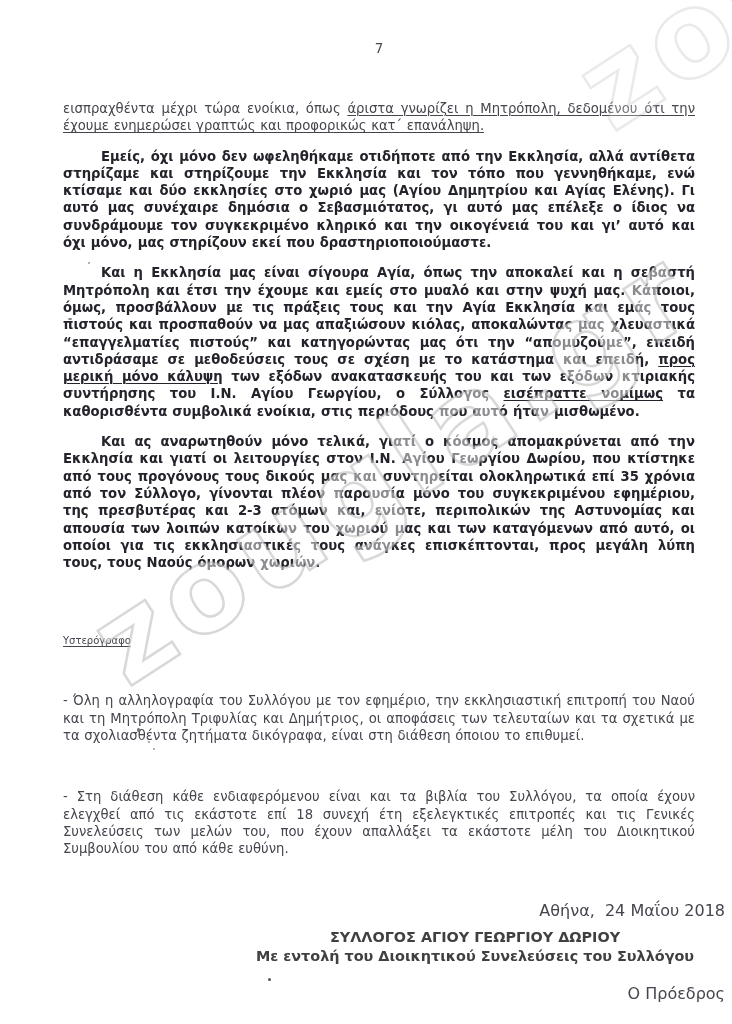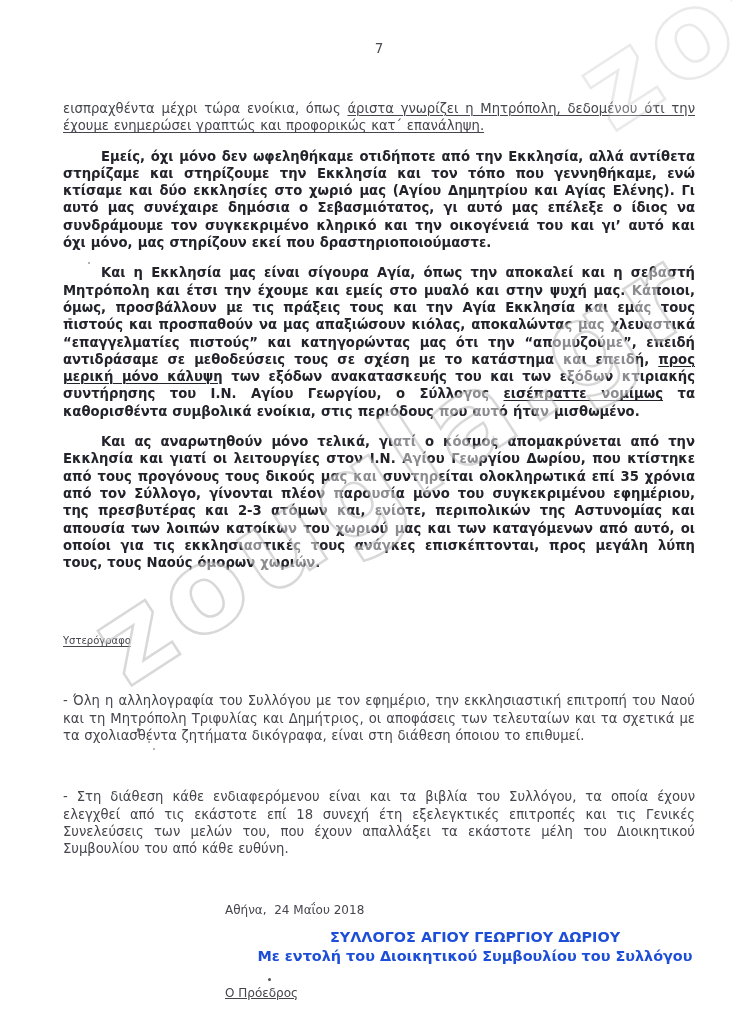--- a/index.html
+++ b/index.html
@@ -39,25 +39,25 @@
     text-decoration-thickness:1px;
   }
   .ps{margin-top:20px;}
   .ps-title{
     font-size:10px;
     display:inline-block;
     margin-bottom:2px;
   }
   .ps .p{margin-bottom:0;}
   .closing{margin-top:14px;margin-left:162px;width:500px;}
-  .c-line{font-size:12px;line-height:17px;text-align:left;}
+  .c-line{font-size:16px;line-height:17px;text-align:right;}
   .date{white-space:pre-wrap;}
   .org-block{margin-top:9px;}
-  .org{font-size:14.4px;line-height:19px;font-weight:bold;color:#1d4ed8;text-align:center;}
-  .role{margin-top:19px;text-decoration:underline;}
+  .org{font-size:14.4px;line-height:19px;font-weight:bold;color:#404040;text-align:center;}
+  .role{margin-top:19px;}
   .sig{margin-top:43px;margin-left:30px;line-height:17.5px;}
   .watermark{
     position:absolute;
     z-index:2;
     font-weight:bold;
     font-size:118px;
     letter-spacing:7px;
     white-space:nowrap;
     color:rgba(255,255,255,0.48);
     -webkit-text-stroke:2.5px rgba(168,168,168,0.45);
@@ -98,21 +98,21 @@
     <div class="ps">
       <span class="ps-title u light">Υστερόγραφο</span>
       <p class="p light">- Όλη η αλληλογραφία του Συλλόγου με τον εφημέριο, την εκκλησιαστική επιτροπή του Ναού και τη Μητρόπολη Τριφυλίας και Δημήτριος, οι αποφάσεις των τελευταίων και τα σχετικά με τα σχολιασθέντα ζητήματα δικόγραφα, είναι στη διάθεση όποιου το επιθυμεί.</p>
       <p class="p light">- Στη διάθεση κάθε ενδιαφερόμενου είναι και τα βιβλία του Συλλόγου, τα οποία έχουν ελεγχθεί από τις εκάστοτε επί 18 συνεχή έτη εξελεγκτικές επιτροπές και τις Γενικές Συνελεύσεις των μελών του, που έχουν απαλλάξει τα εκάστοτε μέλη του Διοικητικού Συμβουλίου του από κάθε ευθύνη.</p>
     </div>
 
     <div class="closing">
       <div class="c-line light date">Αθήνα,  24 Μαΐου 2018</div>
       <div class="org-block">
         <div class="org">ΣΥΛΛΟΓΟΣ ΑΓΙΟΥ ΓΕΩΡΓΙΟΥ ΔΩΡΙΟΥ</div>
-        <div class="org">Με εντολή του Διοικητικού Συμβουλίου του Συλλόγου</div>
+        <div class="org">Με εντολή του Διοικητικού Συνελεύσεις του Συλλόγου</div>
       </div>
       <div class="c-line light role">Ο Πρόεδρος</div>
       <div class="sig">
         <div class="c-line light">τηλ. 6020.531002</div>
       </div>
     </div>
 
   </div>
 
   <div class="speck s1"></div>

